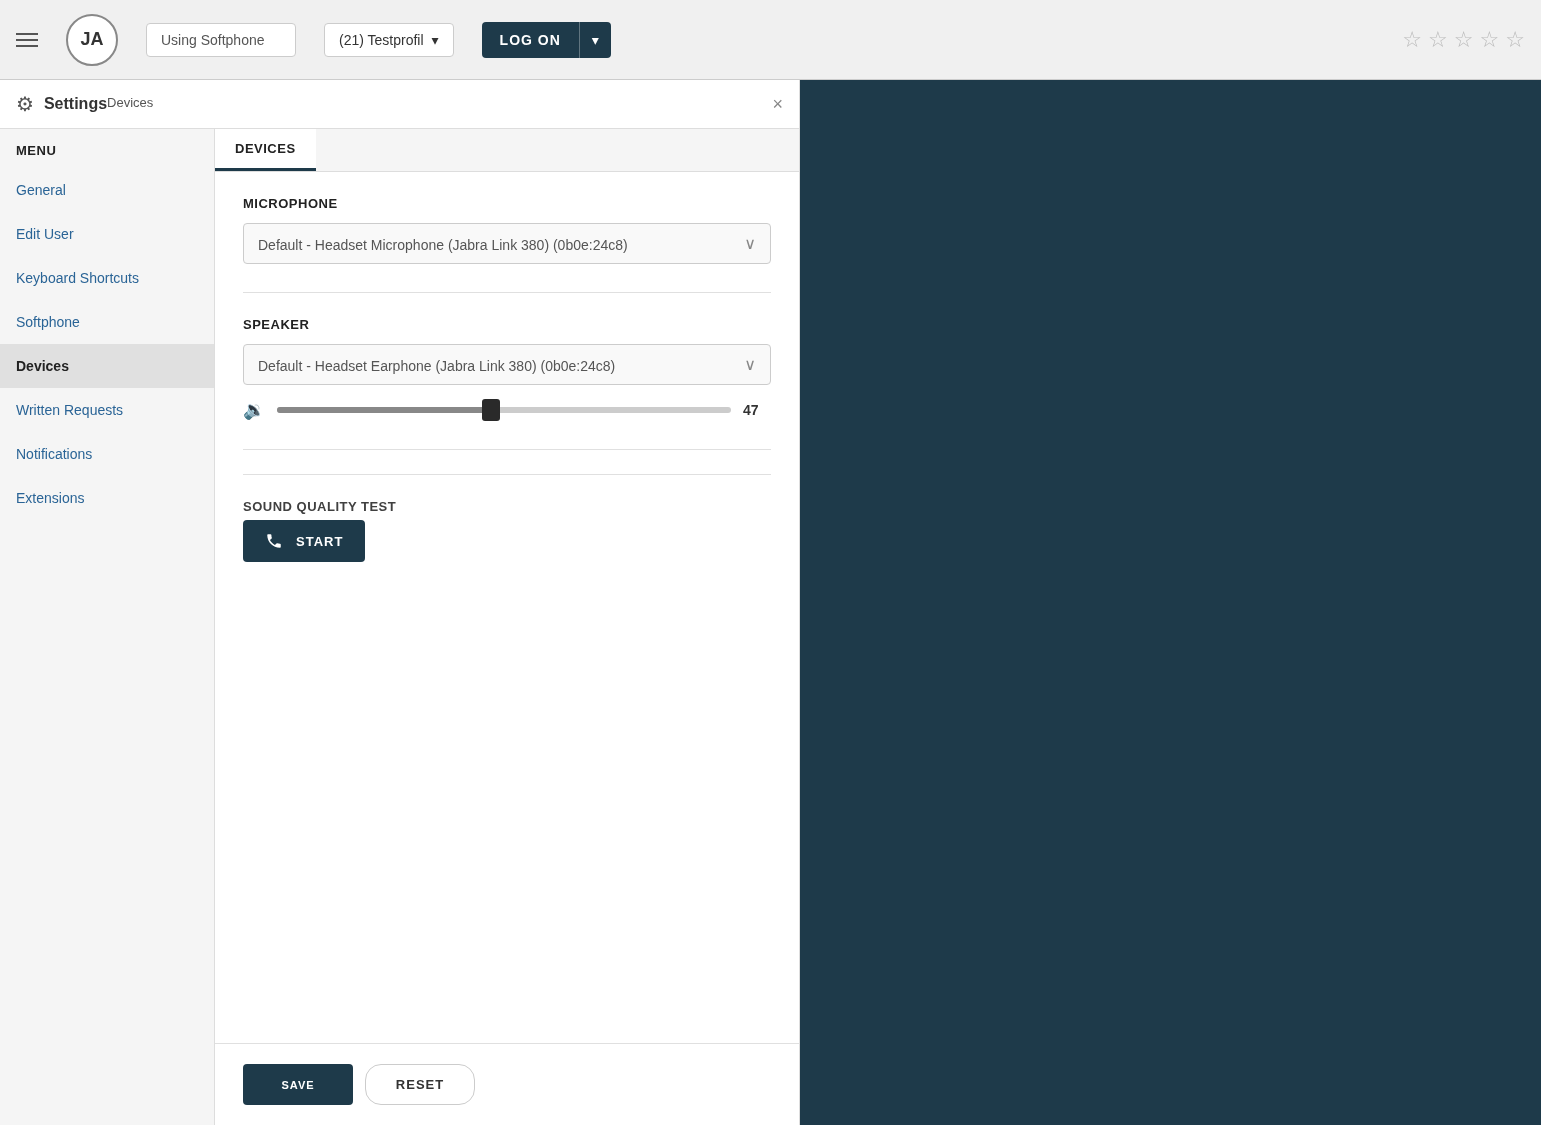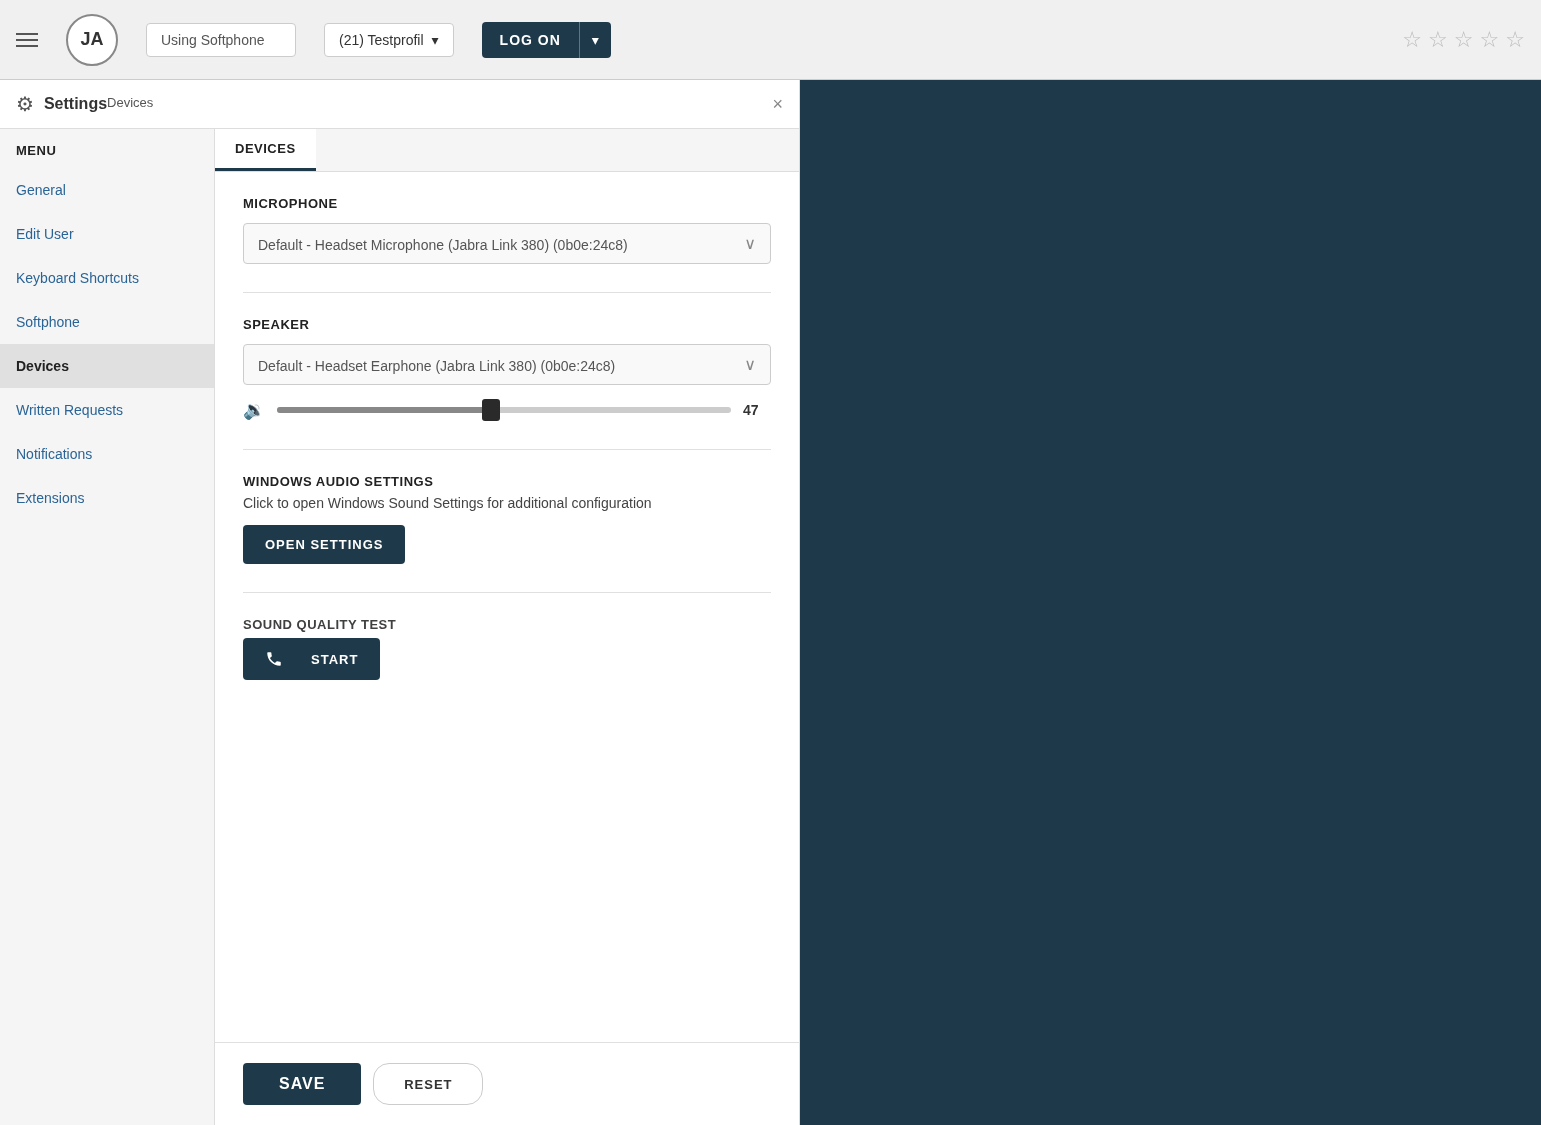--- a/index.html
+++ b/index.html
@@ -204,33 +204,33 @@
       letter-spacing: 1px; cursor: pointer;
     }
 
     .sound-quality-title { font-size: 13px; font-weight: bold; letter-spacing: 0.5px; color: #404040; margin-bottom: 6px; }
     .sound-quality-desc { font-size: 14px; color: #444; margin-bottom: 14px; }
     .btn-start {
       background: #1e3a4a; color: #fff;
       border: none; border-radius: 4px;
       padding: 12px 22px; font-size: 13px; font-weight: bold;
       letter-spacing: 1px; cursor: pointer;
-      display: flex; align-items: center; gap: 28px;
+      display: flex; align-items: center; gap: 13px;
     }
     .phone-icon-svg { width: 18px; height: 18px; fill: #fff; }
 
     .footer-buttons {
       display: flex; gap: 12px; padding: 20px 28px;
       border-top: 1px solid #e0e0e0;
       background: #fff;
     }
     .btn-save {
       background: #1e3a4a; color: #fff;
       border: none; border-radius: 4px;
-      padding: 12px 36px; font-size: 16px; font-weight: bold;
+      padding: 12px 36px; font-size: 11px; font-weight: bold;
       letter-spacing: 1px; cursor: pointer;
       min-width: 110px;
     }
     .btn-reset {
       background: #fff; color: #333;
       border: 1px solid #ccc; border-radius: 16px;
       padding: 12px 20px; font-size: 13px; font-weight: bold;
       letter-spacing: 1px; cursor: pointer;
       min-width: 110px;
     }
@@ -325,25 +325,20 @@
               <div class="slider-track">
                 <div class="slider-fill"></div>
                 <div class="slider-thumb"></div>
               </div>
               <span class="slider-value">47</span>
             </div>
           </div>
 
           <hr class="section-divider">
 
-          <div class="section">
-            <div class="windows-audio-title">WINDOWS AUDIO SETTINGS</div>
-            <div class="windows-audio-desc">Click to open Windows Sound Settings for additional configuration</div>
-            <button class="btn-dark">OPEN SETTINGS</button>
-          </div>
 
           <hr class="section-divider">
 
           <div class="section">
             <div class="sound-quality-title">SOUND QUALITY TEST</div>
             <button class="btn-start">
               <svg class="phone-icon-svg" viewBox="0 0 24 24" xmlns="http://www.w3.org/2000/svg">
                 <path d="M6.6 10.8c1.4 2.8 3.8 5.1 6.6 6.6l2.2-2.2c.3-.3.7-.4 1-.2 1.1.4 2.3.6 3.6.6.6 0 1 .4 1 1V20c0 .6-.4 1-1 1-9.4 0-17-7.6-17-17 0-.6.4-1 1-1h3.5c.6 0 1 .4 1 1 0 1.3.2 2.5.6 3.6.1.3 0 .7-.2 1L6.6 10.8z"></path>
               </svg>
               <span>START</span>

